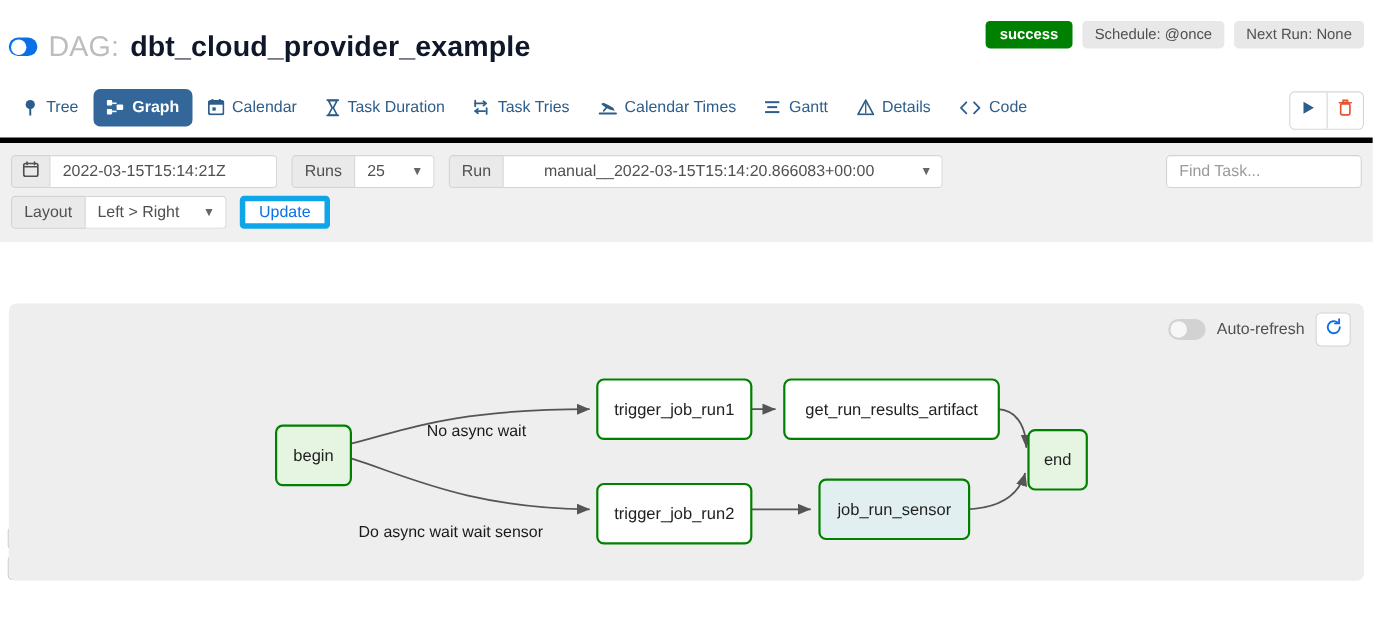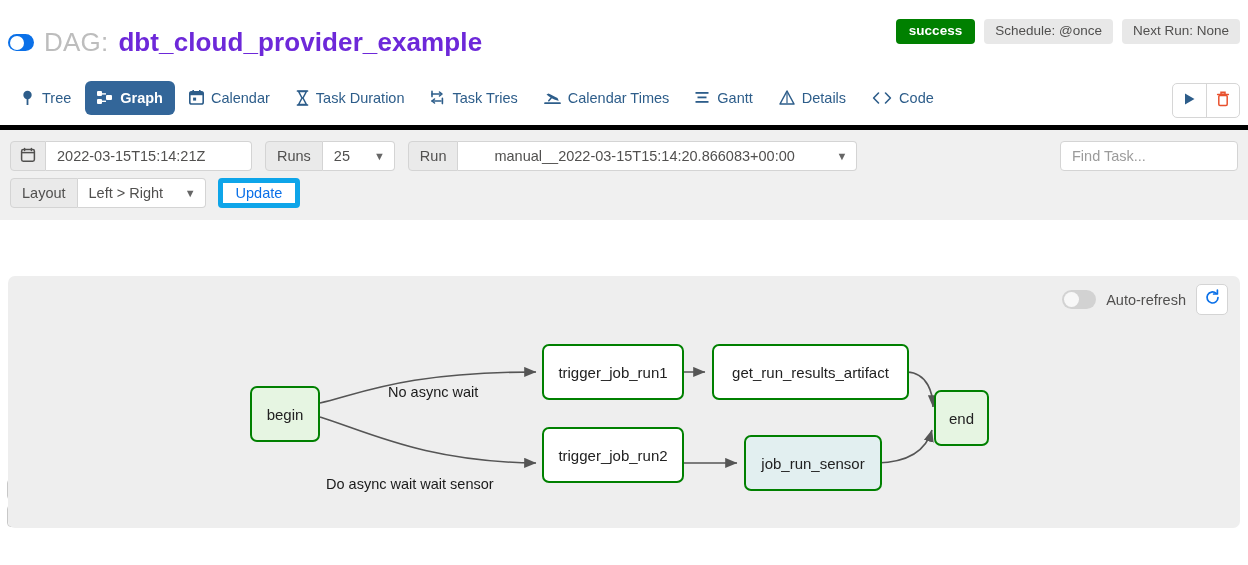--- a/index.html
+++ b/index.html
@@ -39,21 +39,21 @@
     background: #ffffff;
   }
   .dag-label {
     font-size: 26px;
     color: #bdbdbd;
     font-weight: 400;
     letter-spacing: .2px;
   }
   .dag-name {
     font-size: 26px;
-    color: #6d28d9;
+    color: #0f172a;
     font-weight: bold;
     letter-spacing: .1px;
   }
   .header-badges {
     position: absolute;
     right: 8px; top: 19px;
     display: flex; align-items: center; gap: 9px;
   }
   .badge-success {
     background: #008000;
@@ -539,19 +539,19 @@
     <path d="M899,96 C920,97 925,118 925,131" fill="none" stroke="#555555" stroke-width="1.6" marker-end="url(#arw)"></path>
 
     <path d="M673,187 L729,187" fill="none" stroke="#555555" stroke-width="1.6" marker-end="url(#arw)"></path>
 
     <path d="M869,187 C908,186 920,168 924,154" fill="none" stroke="#555555" stroke-width="1.6" marker-end="url(#arw)"></path>
   </svg>
 
   <div class="gnode dummy" style="left:242px; top:110px;  width:70px;  height:56px;">begin</div>
   <div class="gnode" style="left:534px; top:68px;   width:142px; height:56px;">trigger_job_run1</div>
   <div class="gnode" style="left:704px; top:68px;   width:197px; height:56px;">get_run_results_artifact</div>
-  <div class="gnode" style="left:534px; top:151px;  width:142px; height:56px;">trigger_job_run2</div>
+  <div class="gnode" style="left:534px; top:163px;  width:142px; height:56px;">trigger_job_run2</div>
   <div class="gnode sensor" style="left:736px; top:159px;  width:138px; height:56px;">job_run_sensor</div>
   <div class="gnode dummy" style="left:926px; top:114px;  width:55px;  height:56px;">end</div>
 
   <div class="edge-label" style="left:380px; top:108px;">No async wait</div>
   <div class="edge-label" style="left:318px; top:200px;">Do async wait wait sensor</div>
 </div>
 
 </body></html>

